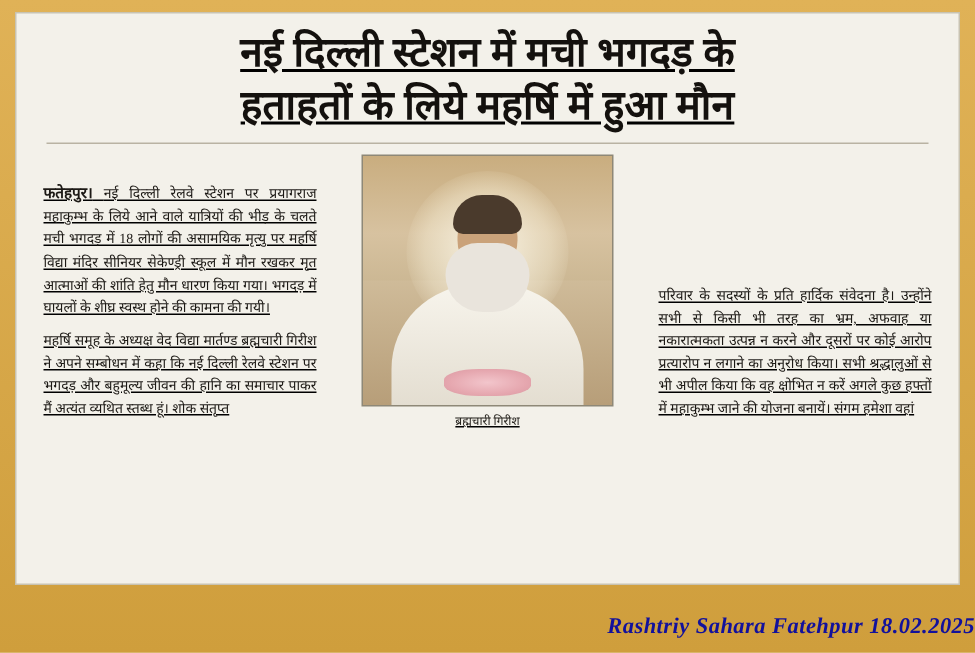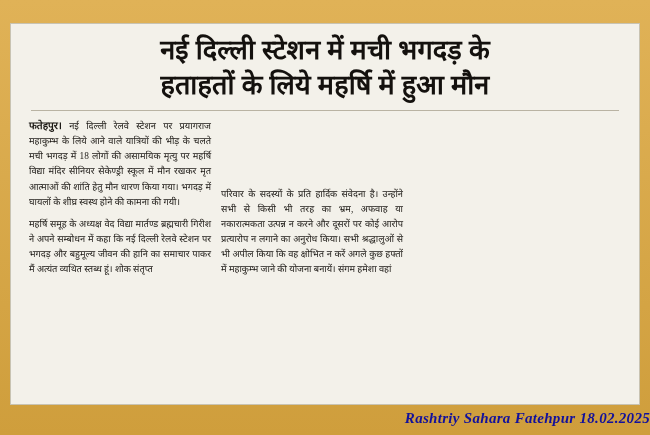--- a/index.html
+++ b/index.html
@@ -18,26 +18,27 @@
     width: 650px;
     height: 435px;
     background: linear-gradient(180deg, #e0b257 0%, #cf9e3c 100%);
     box-sizing: border-box;
     padding: 8px 10px 6px 10px;
   }
   .clipping {
     position: relative;
     width: 630px;
     height: 382px;
-    margin: 15px auto;
+    margin: 0 auto;
     background: #f3f1ea;
     border: 1px solid #c8c3b2;
     box-sizing: border-box;
     padding: 10px 18px 8px 18px;
     overflow: hidden;
+    text-decoration: underline;
   }
   .headline {
     text-align: center;
     font-family: "Liberation Serif", serif;
     color: #14110e;
     font-weight: bold;
     line-height: 1.22;
     letter-spacing: 0.2px;
   }
   .headline .line1 {
@@ -201,20 +202,35 @@
 
     <div class="rule"></div>
 
     <div class="columns">
 
       <div class="col">
         <p class="p"><span class="dateline">फतेहपुर।</span> <span>नई दिल्ली रेलवे स्टेशन पर प्रयागराज महाकुम्भ के लिये आने वाले यात्रियों की भीड़ के चलते मची भगदड़ में 18 लोगों की असामयिक मृत्यु पर महर्षि विद्या मंदिर सीनियर सेकेण्ड्री स्कूल में मौन रखकर मृत आत्माओं की शांति हेतु मौन धारण किया गया। भगदड़ में घायलों के शीघ्र स्वस्थ होने की कामना की गयी।</span></p>
         <p class="p">महर्षि समूह के अध्यक्ष वेद विद्या मार्तण्ड ब्रह्मचारी गिरीश ने अपने सम्बोधन में कहा कि नई दिल्ली रेलवे स्टेशन पर भगदड़ और बहुमूल्य जीवन की हानि का समाचार पाकर मैं अत्यंत व्यथित स्तब्ध हूं। शोक संतृप्त</p>
       </div>
 
+      <div class="col center">
+        <div class="photo-wrap">
+          <div class="photo">
+            <div class="bg-top"></div>
+            <div class="bg-bottom"></div>
+            <div class="halo"></div>
+            <div class="body"></div>
+            <div class="head"></div>
+            <div class="hair"></div>
+            <div class="beard"></div>
+            <div class="flower"></div>
+          </div>
+          <div class="caption">ब्रह्मचारी गिरीश</div>
+        </div>
+      </div>
 
       <div class="col">
         <p class="p">परिवार के सदस्यों के प्रति हार्दिक संवेदना है। उन्होंने सभी से किसी भी तरह का भ्रम, अफवाह या नकारात्मकता उत्पन्न न करने और दूसरों पर कोई आरोप प्रत्यारोप न लगाने का अनुरोध किया। सभी श्रद्धालुओं से भी अपील किया कि वह क्षोभित न करें अगले कुछ हफ्तों में महाकुम्भ जाने की योजना बनायें। संगम हमेशा वहां</p>
       </div>
 
     </div>
   </div>
 
   <div class="credit">Rashtriy Sahara Fatehpur 18.02.2025</div>
 

